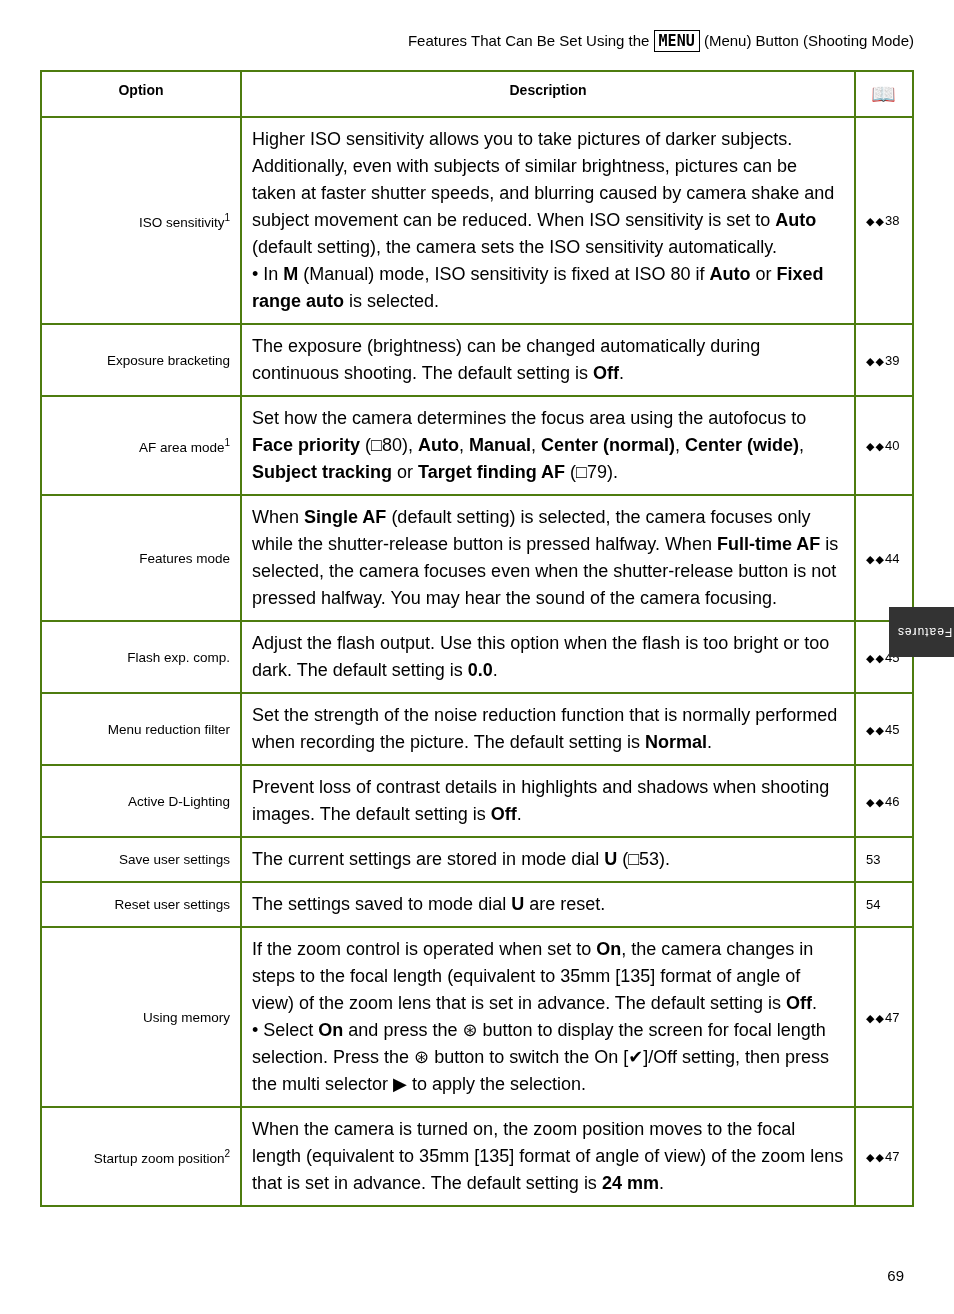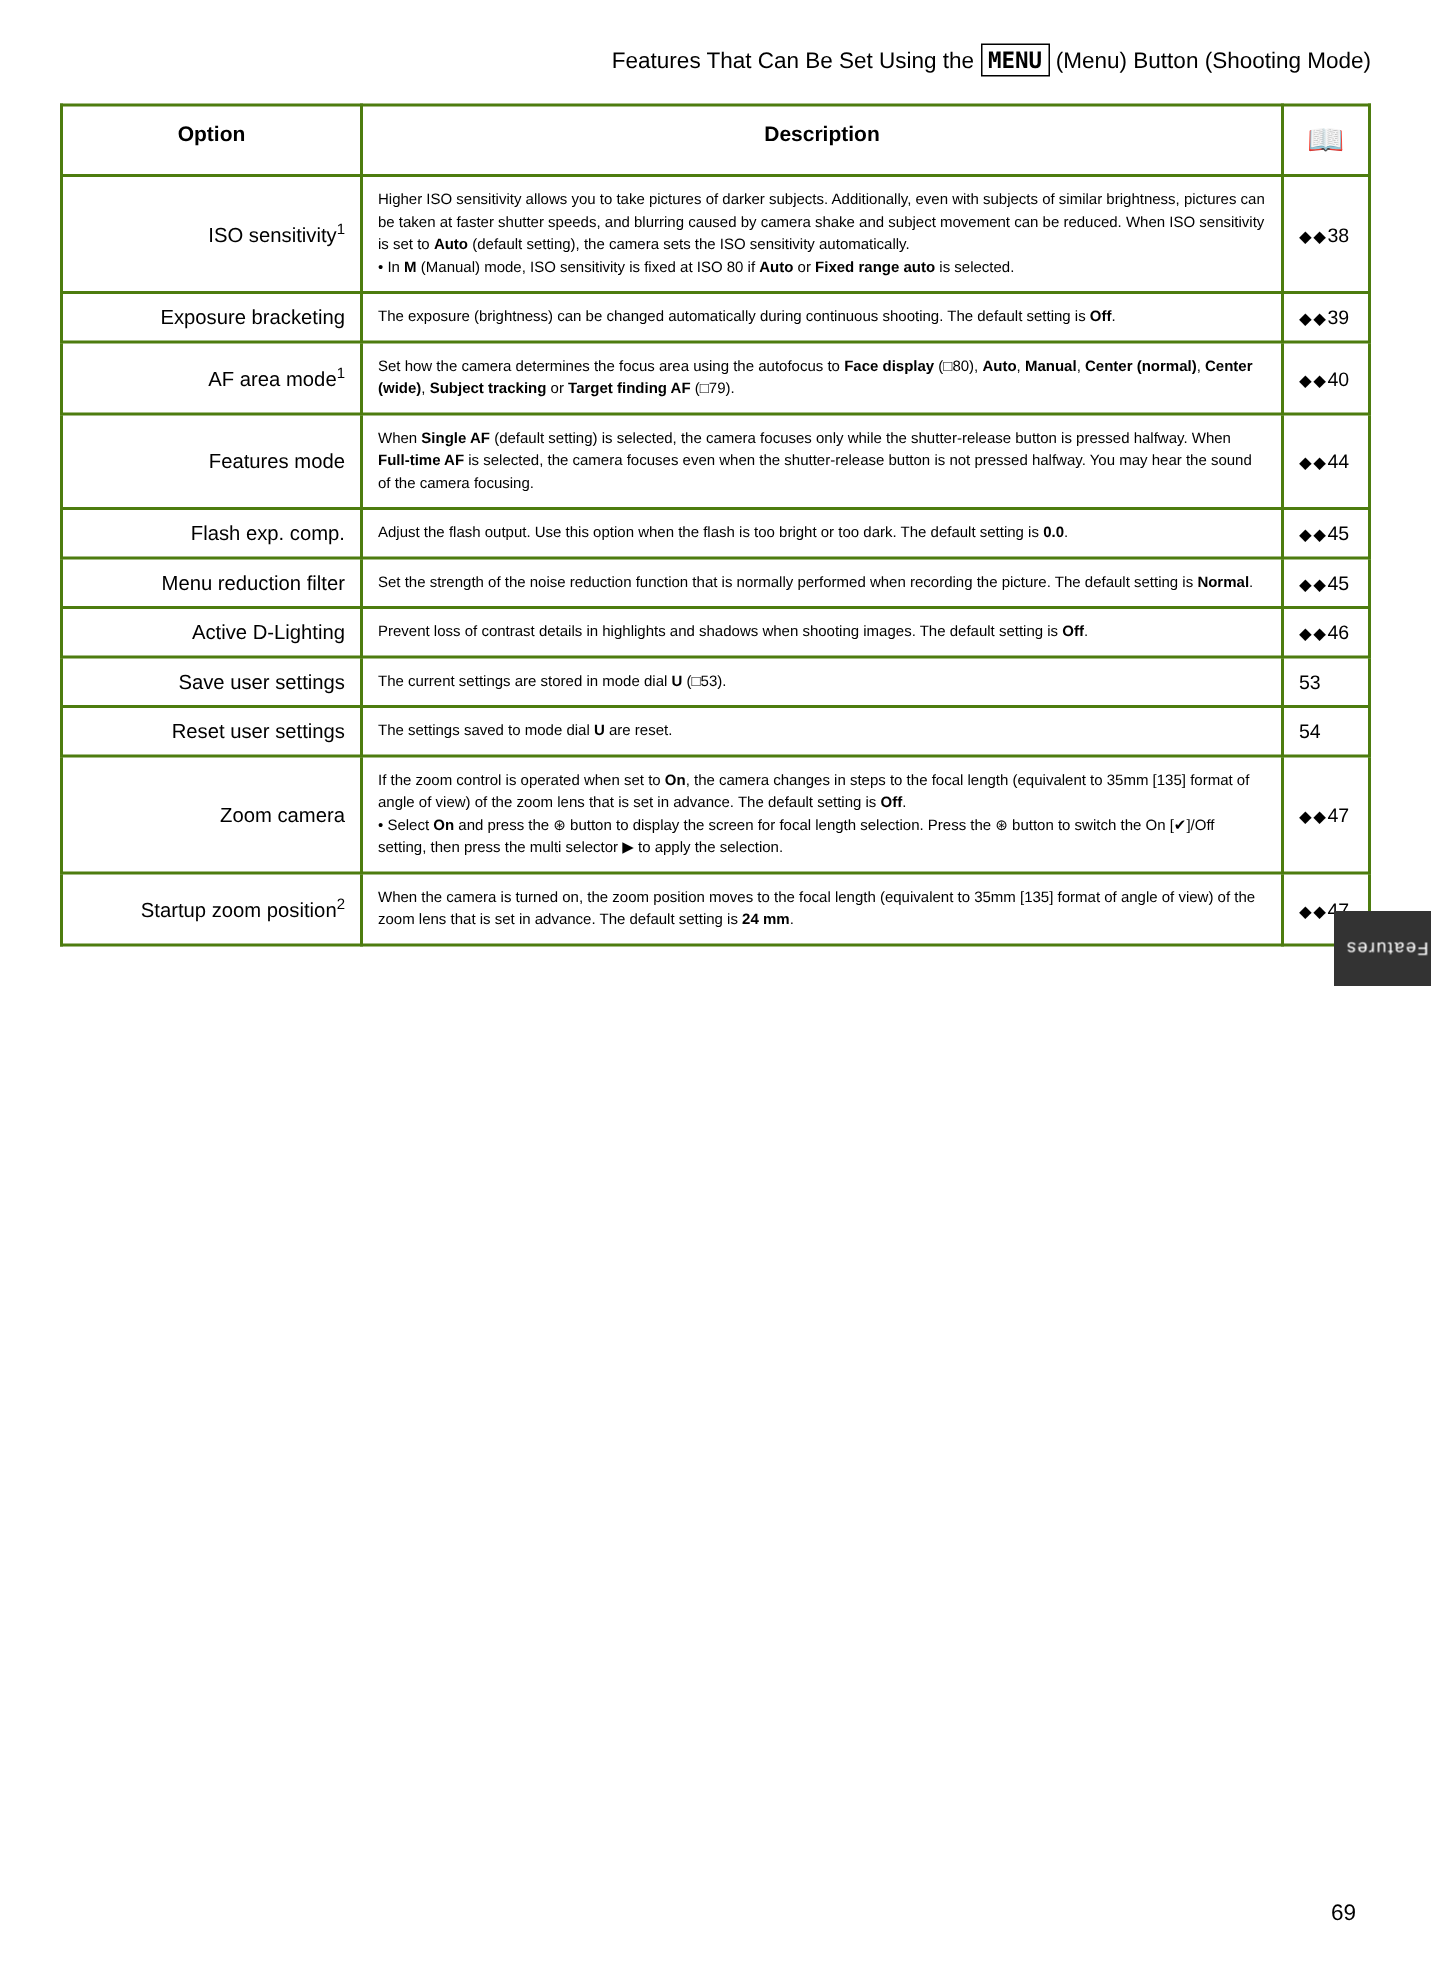--- a/index.html
+++ b/index.html
@@ -51,21 +51,21 @@
       vertical-align: middle;
       text-align: right;
     }
     td.col-ref {
       text-align: left;
       vertical-align: middle;
       white-space: nowrap;
       font-size: 13px;
     }
     td.col-desc {
-      font-size: 10px;
+      font-size: 18px;
       line-height: 1.5;
     }
     .page-num {
       position: fixed;
       bottom: 30px;
       right: 50px;
       font-size: 15px;
     }
     .sidebar-label {
       position: fixed;
@@ -110,21 +110,21 @@
         <td class="col-desc">Higher ISO sensitivity allows you to take pictures of darker subjects. Additionally, even with subjects of similar brightness, pictures can be taken at faster shutter speeds, and blurring caused by camera shake and subject movement can be reduced. When ISO sensitivity is set to <b>Auto</b> (default setting), the camera sets the ISO sensitivity automatically.<br>• In <b>M</b> (Manual) mode, ISO sensitivity is fixed at ISO 80 if <b>Auto</b> or <b>Fixed range auto</b> is selected.</td>
         <td class="col-ref"><span style="font-size:11px; letter-spacing:1px;">◆◆</span>38</td>
       </tr>
       <tr>
         <td class="col-option">Exposure bracketing</td>
         <td class="col-desc">The exposure (brightness) can be changed automatically during continuous shooting. The default setting is <b>Off</b>.</td>
         <td class="col-ref"><span style="font-size:11px; letter-spacing:1px;">◆◆</span>39</td>
       </tr>
       <tr>
         <td class="col-option">AF area mode<sup>1</sup></td>
-        <td class="col-desc">Set how the camera determines the focus area using the autofocus to <b>Face display</b> (□80), <b>Auto</b>, <b>Manual</b>, <b>Center (normal)</b>, <b>Center (wide)</b>, <b>Subject tracking</b> or <b>Target finding AF</b> (□79).</td>
+        <td class="col-desc">Set how the camera determines the focus area using the autofocus to <b>Face priority</b> (□80), <b>Auto</b>, <b>Manual</b>, <b>Center (normal)</b>, <b>Center (wide)</b>, <b>Subject tracking</b> or <b>Target finding AF</b> (□79).</td>
         <td class="col-ref"><span style="font-size:11px; letter-spacing:1px;">◆◆</span>40</td>
       </tr>
       <tr>
         <td class="col-option">Features mode</td>
         <td class="col-desc">When <b>Single AF</b> (default setting) is selected, the camera focuses only while the shutter-release button is pressed halfway. When <b>Full-time AF</b> is selected, the camera focuses even when the shutter-release button is not pressed halfway. You may hear the sound of the camera focusing.</td>
         <td class="col-ref"><span style="font-size:11px; letter-spacing:1px;">◆◆</span>44</td>
       </tr>
       <tr>
         <td class="col-option">Flash exp. comp.</td>
         <td class="col-desc">Adjust the flash output. Use this option when the flash is too bright or too dark. The default setting is <b>0.0</b>.</td>
@@ -144,21 +144,21 @@
         <td class="col-option">Save user settings</td>
         <td class="col-desc">The current settings are stored in mode dial <b>U</b> (□53).</td>
         <td class="col-ref">53</td>
       </tr>
       <tr>
         <td class="col-option">Reset user settings</td>
         <td class="col-desc">The settings saved to mode dial <b>U</b> are reset.</td>
         <td class="col-ref">54</td>
       </tr>
       <tr>
-        <td class="col-option">Zoom camera</td>
+        <td class="col-option">Using memory</td>
         <td class="col-desc">If the zoom control is operated when set to <b>On</b>, the camera changes in steps to the focal length (equivalent to 35mm [135] format of angle of view) of the zoom lens that is set in advance. The default setting is <b>Off</b>.<br>• Select <b>On</b> and press the ⊛ button to display the screen for focal length selection. Press the ⊛ button to switch the On [✔]/Off setting, then press the multi selector ▶ to apply the selection.</td>
         <td class="col-ref"><span style="font-size:11px; letter-spacing:1px;">◆◆</span>47</td>
       </tr>
       <tr>
         <td class="col-option">Startup zoom position<sup>2</sup></td>
         <td class="col-desc">When the camera is turned on, the zoom position moves to the focal length (equivalent to 35mm [135] format of angle of view) of the zoom lens that is set in advance. The default setting is <b>24 mm</b>.</td>
         <td class="col-ref"><span style="font-size:11px; letter-spacing:1px;">◆◆</span>47</td>
       </tr>
     </tbody>
 </table>

